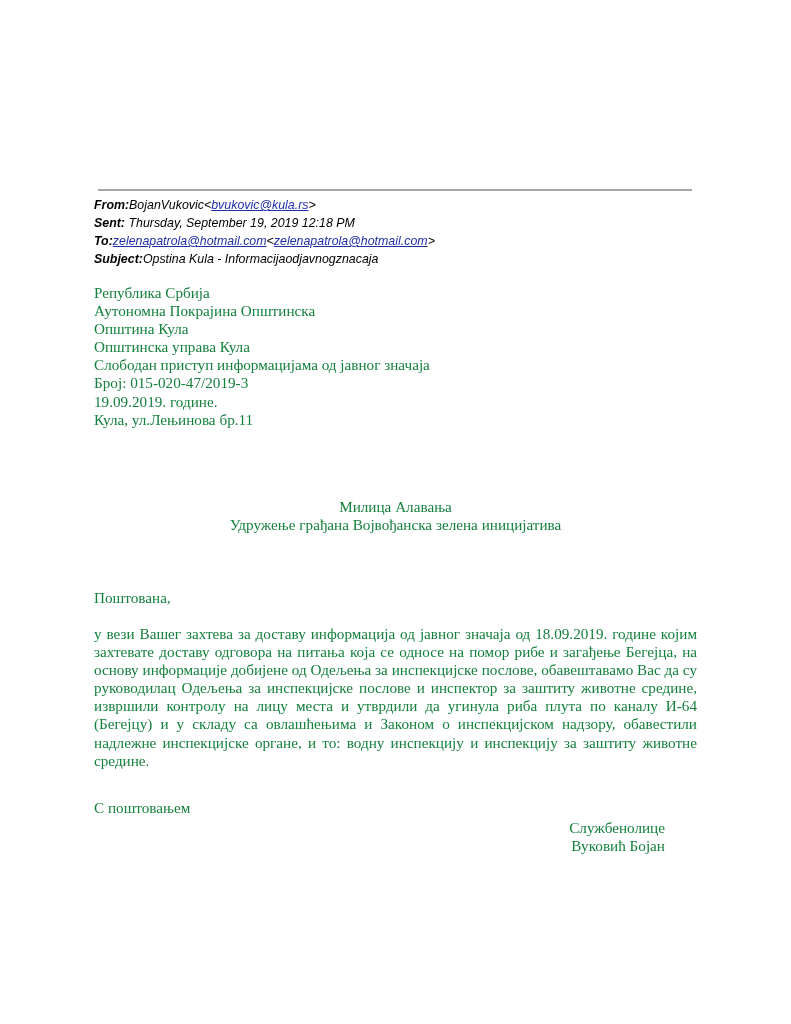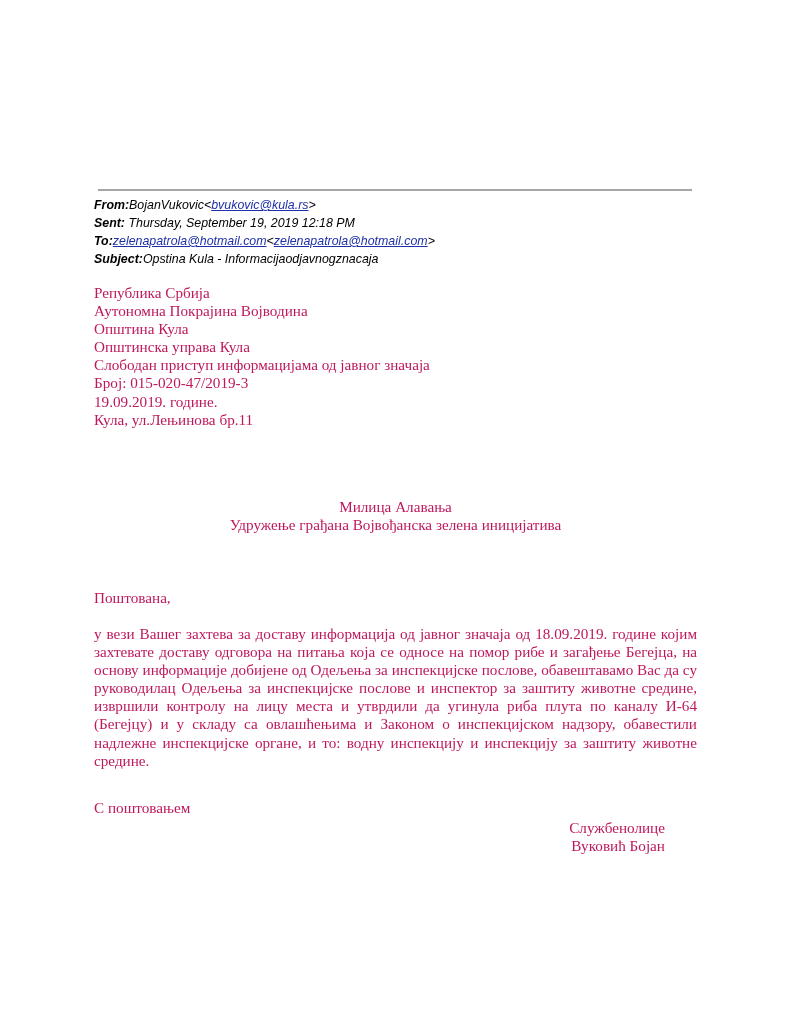--- a/index.html
+++ b/index.html
@@ -35,21 +35,21 @@
   .email-header .row { white-space: nowrap; }
   .email-header b { font-weight: bold; }
   .email-header a {
     color: #1f2fa8;
     text-decoration: underline;
   }
   .letter {
     font-family: "Liberation Serif", "DejaVu Serif", serif;
     font-size: 15.2px;
     line-height: 18.1px;
-    color: #be185d;
+    color: #15803d;
   }
   .sender-block {
     position: absolute;
     left: 94px;
     top: 284px;
   }
   .sender-block div { white-space: nowrap; }
   .recipient-block {
     position: absolute;
     left: 0;
@@ -99,21 +99,21 @@
   <div class="row">
     <b>To:</b><a>zelenapatrola@hotmail.com</a><span>&lt;</span><a>zelenapatrola@hotmail.com</a><span>&gt;</span>
   </div>
   <div class="row">
     <b>Subject:</b><span>Opstina Kula - Informacijaodjavnogznacaja</span>
   </div>
 </div>
 
 <div class="letter sender-block">
   <div>Република Србија</div>
-  <div>Аутономна Покрајина Војводина</div>
+  <div>Аутономна Покрајина Општинска</div>
   <div>Општина Кула</div>
   <div>Општинска управа Кула</div>
   <div>Слободан приступ информацијама од јавног значаја</div>
   <div>Број: 015-020-47/2019-3</div>
   <div>19.09.2019. године.</div>
   <div>Кула, ул.Лењинова бр.11</div>
 </div>
 
 <div class="letter recipient-block">
   <div>Милица Алавања</div>

